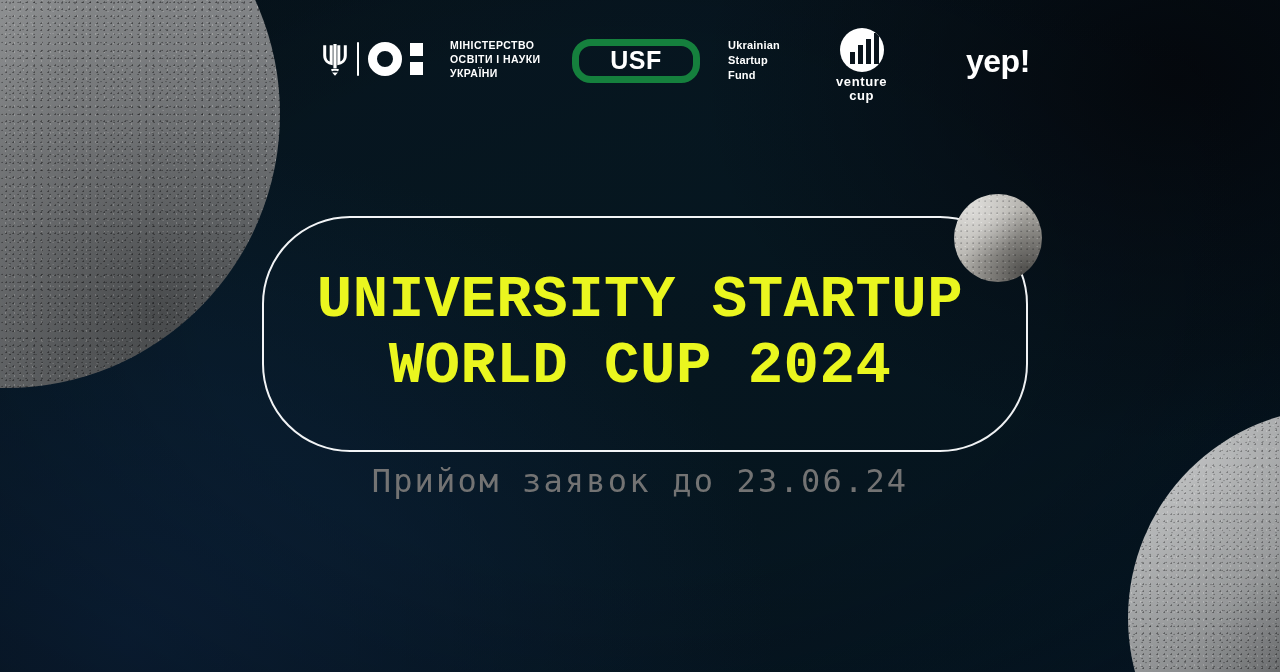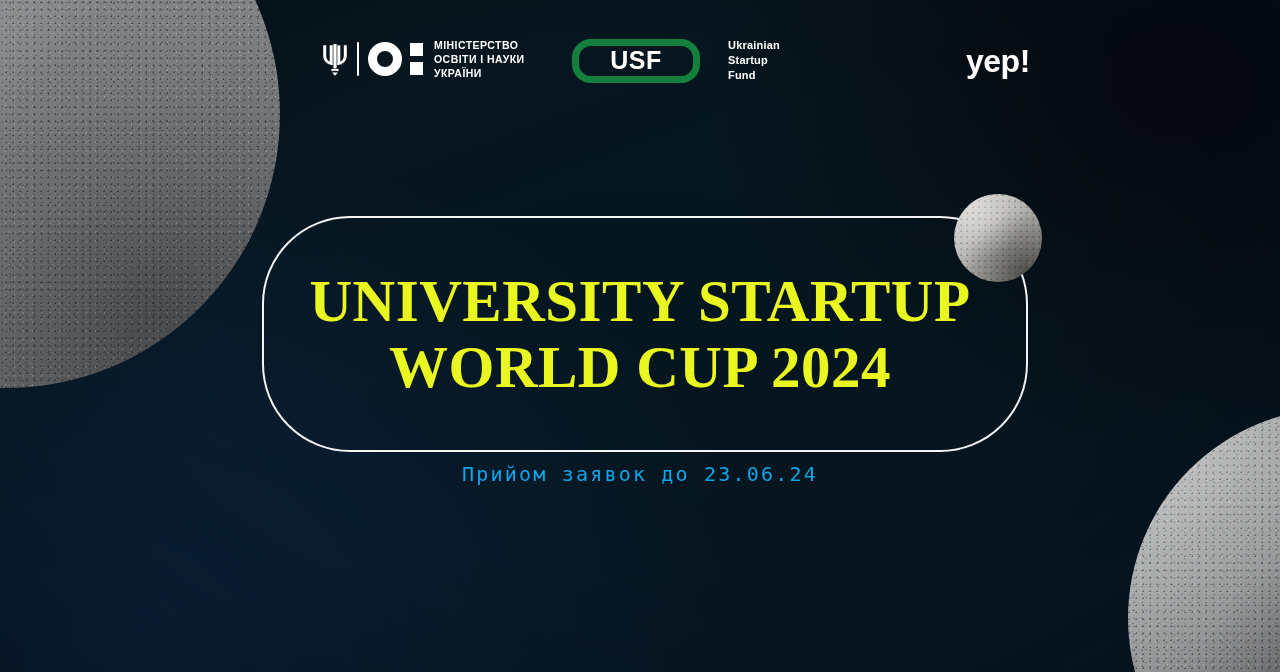--- a/index.html
+++ b/index.html
@@ -97,40 +97,40 @@
   }
 
   
   .headline {
     position: absolute;
     left: 0;
     right: 0;
     top: 268px;
     text-align: center;
     color: #eaf61f;
-    font-family: Liberation Serif, serif;
+    font-family: Liberation Mono, monospace;
     font-weight: 700;
     font-size: 59px;
     line-height: 66px;
     letter-spacing: 0.5px;
     white-space: pre-line;
     text-transform: uppercase;
     z-index: 6;
   }
 
   
   .subtitle {
     position: absolute;
     left: 0;
     right: 0;
     top: 462px;
     text-align: center;
-    color: #0ea5e9;
+    color: #737373;
     font-family: "DejaVu Sans Mono", "Liberation Mono", monospace;
-    font-size: 20px;
+    font-size: 32px;
     letter-spacing: 2.2px;
     z-index: 6;
   }
 
   
   .logo-bar {
     position: absolute;
     left: 0;
     top: 26px;
     width: 1280px;
@@ -156,21 +156,21 @@
   .mo-ring {
     width: 34px;
     height: 34px;
     border-radius: 50%;
     border: 9px solid #ffffff;
     box-sizing: border-box;
   }
   .mo-squares { display: flex; flex-direction: column; gap: 6px; }
   .mo-squares i { display: block; width: 13px; height: 13px; background: #ffffff; }
   .mo-text {
-    margin-left: 2px;
+    margin-left: 18px;
     color: #ffffff;
     font-size: 10.5px;
     font-weight: 700;
     line-height: 14px;
     letter-spacing: 0.45px;
     white-space: pre-line;
   }
 
   
   .logo-usf { left: 572px; top: 12px; gap: 12px; }
@@ -287,19 +287,31 @@
 
     <div class="logo logo-usf">
       <span class="usf-pill">
         <span>USF</span>
       </span>
       <span class="usf-text">Ukrainian
 Startup
 Fund</span>
     </div>
 
+    <div class="logo logo-vc">
+      <span class="vc-circle">
+        <span class="vc-bars">
+          <i style="height:12px"></i>
+            <i style="height:19px"></i>
+            <i style="height:25px"></i>
+            <i style="height:31px"></i>
+        </span>
+      </span>
+      <span class="vc-text">venture
+cup</span>
+    </div>
 
     <div class="logo logo-yep">
       <span>yep!</span>
     </div>
 
   </div>
 </div>
 
 </body></html>

